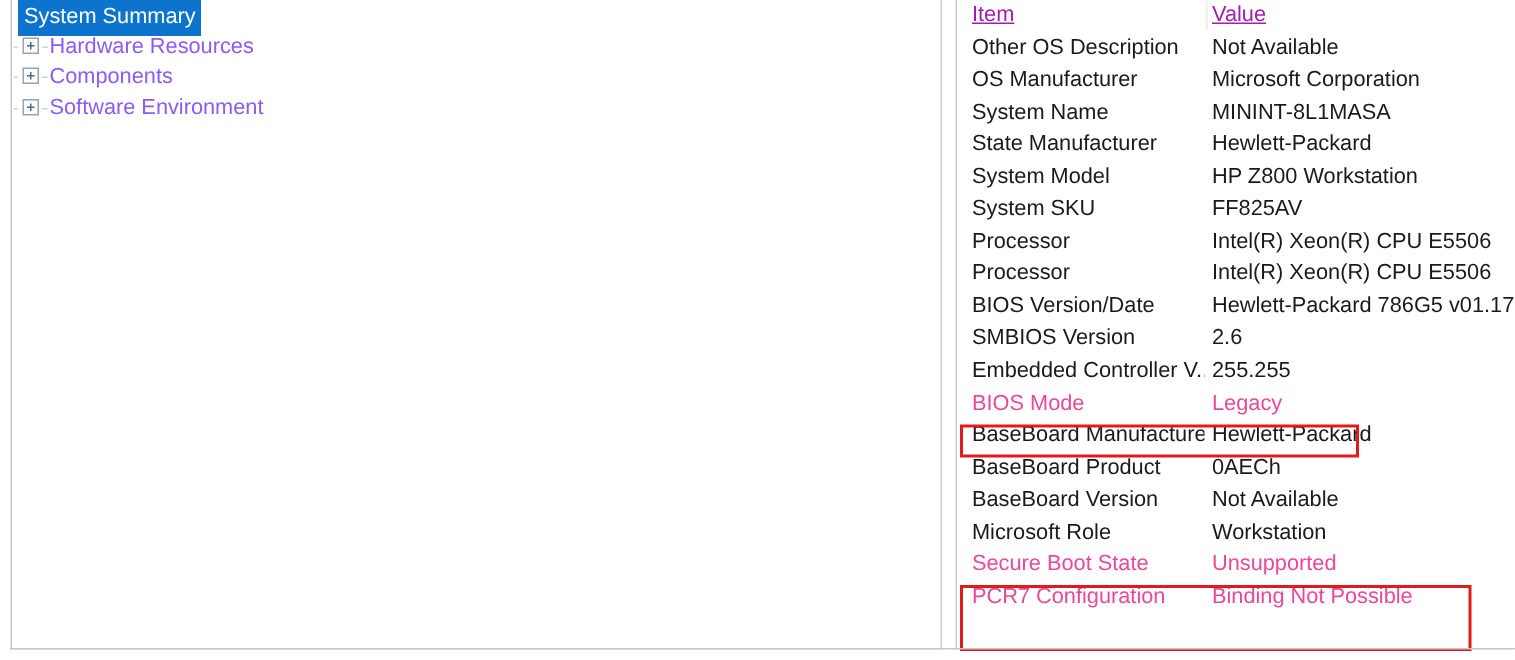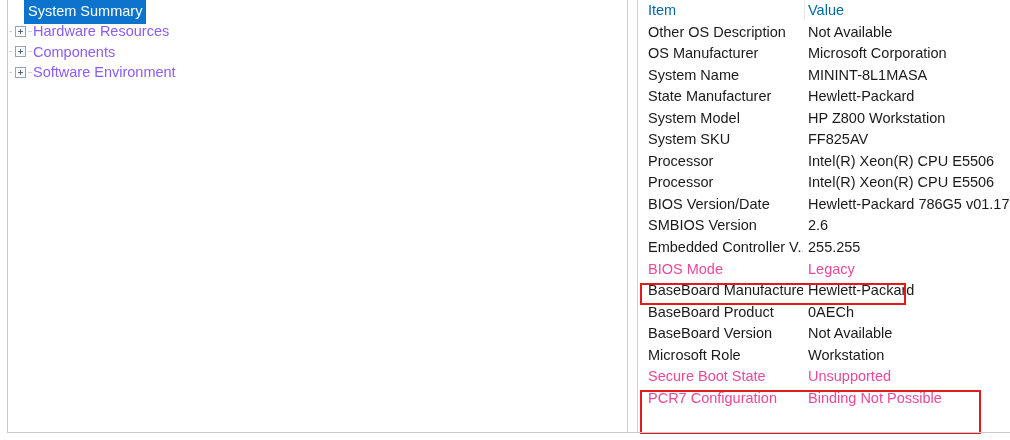--- a/index.html
+++ b/index.html
@@ -58,21 +58,21 @@
     display: inline-block;
     font-size: 14.5px;
     vertical-align: middle;
     color: #8b5cf6;
   }
 
   .node-label.selected {
     background: #0c74cd;
     color: #ffffff;
     padding: 1px 4px 2px 4px;
-    margin-left: 12px;
+    margin-left: 0px;
   }
 
   
   .expander {
     display: inline-block;
     width: 9px;
     height: 9px;
     border: 1px solid #9aa3ab;
     background: #fbfcfd;
     position: relative;
@@ -175,21 +175,22 @@
     width: 260px;
     overflow: hidden;
     white-space: nowrap;
   }
 
   .lv-row.header {
     color: #161616;
   }
   .lv-row.header .col-item,
   .lv-row.header .col-value {
-    color: #0369a1;
+    color: #a21caf;
+    text-decoration: underline;
   }
   
   .col-sep {
     position: absolute;
     left: 166px;
     top: 1px;
     width: 1px;
     height: 19px;
     background: #eaeaea;
   }

